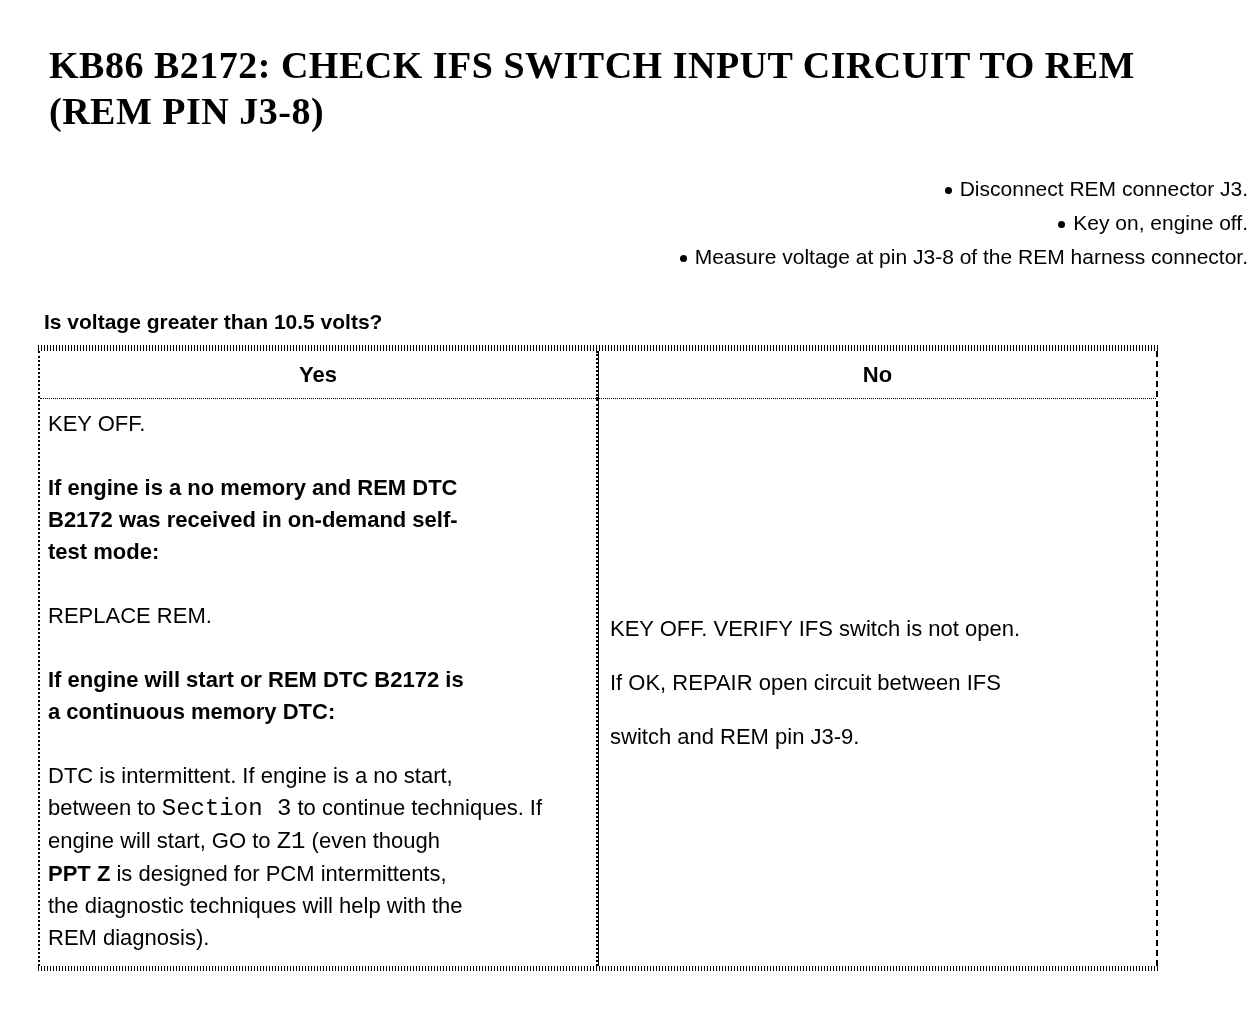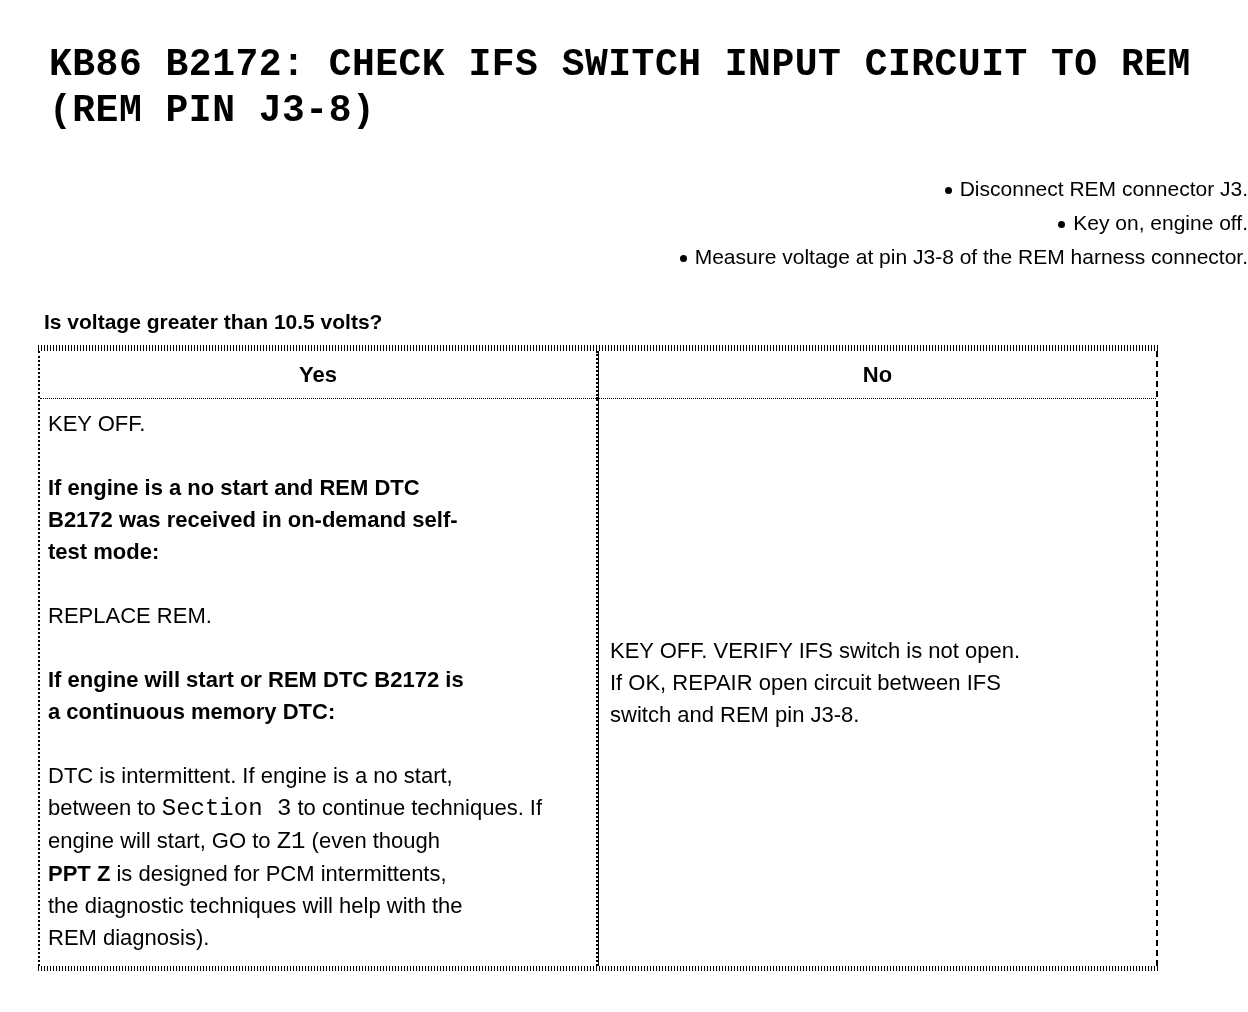--- a/index.html
+++ b/index.html
@@ -14,21 +14,21 @@
   
   .title {
     font-family: "Liberation Serif", serif;
     font-weight: bold;
     font-size: 38px;
     line-height: 46px;
     letter-spacing: 0.5px;
     margin: 0;
     padding: 42px 40px 0 49px;
   }
-  .title span { display: block; font-family: Liberation Mono, monospace; }
+  .title span { display: block; }
 
   
   .bullets { list-style: none; margin: 38px 0 0 132px; padding: 0; text-align: right; }
   .bullets li { font-size: 21px; line-height: 34px; }
   .bullet-dot {
     display: inline-block; width: 7px; height: 7px;
     background: #000; border-radius: 50%;
     margin-right: 8px; vertical-align: 2px;
   }
 
@@ -63,20 +63,21 @@
   .hcell-no  { border-left: 1px solid #000; }
   .bcell { box-sizing: border-box; }
   .bcell-yes {
     padding: 9px 6px 12px 8px;
     border-right: 2px dotted #000;
   }
   .bcell-no {
     border-left: 1px solid #000;
     display: flex; flex-direction: column; justify-content: center;
     padding: 0 20px 0 11px;
+    gap: 22px;
   }
   .tline { min-height: 32px; line-height: 32px; font-size: 22px; white-space: nowrap; }
   .run-regular { font-weight: normal; }
   .run-bold { font-weight: bold; }
   .run-serif {
     font-family: Liberation Mono, monospace;
     font-size: 24px;
   }
 </style>
 </head>
@@ -104,38 +105,38 @@
   <div class="question">Is voltage greater than 10.5 volts?</div>
 
   <div class="dtable">
     <div class="hatch hatch-top"></div>
     <div class="tgrid">
       <div class="hcell hcell-yes">Yes</div>
       <div class="hcell hcell-no">No</div>
       <div class="bcell bcell-yes">
           <div class="tline"><span class="run-regular">KEY OFF.</span></div>
           <div class="tline"></div>
-          <div class="tline"><span class="run-bold">If engine is a no start and REM DTC</span></div>
+          <div class="tline"><span class="run-bold">If engine is a no memory and REM DTC</span></div>
           <div class="tline"><span class="run-bold">B2172 was received in on-demand self-</span></div>
           <div class="tline"><span class="run-bold">test mode:</span></div>
           <div class="tline"></div>
           <div class="tline"><span class="run-regular">REPLACE REM.</span></div>
           <div class="tline"></div>
           <div class="tline"><span class="run-bold">If engine will start or REM DTC B2172 is</span></div>
           <div class="tline"><span class="run-bold">a continuous memory DTC:</span></div>
           <div class="tline"></div>
           <div class="tline"><span class="run-regular">DTC is intermittent. If engine is a no start,</span></div>
           <div class="tline"><span class="run-regular">between to </span><span class="run-serif">Section 3</span><span class="run-regular"> to continue techniques. If</span></div>
           <div class="tline"><span class="run-regular">engine will start, GO to </span><span class="run-serif">Z1</span><span class="run-regular"> (even though</span></div>
           <div class="tline"><span class="run-bold">PPT Z</span><span class="run-regular"> is designed for PCM intermittents,</span></div>
           <div class="tline"><span class="run-regular">the diagnostic techniques will help with the</span></div>
           <div class="tline"><span class="run-regular">REM diagnosis).</span></div>
         </div>
       <div class="bcell bcell-no">
           <div class="tline"><span class="run-regular">KEY OFF. VERIFY IFS switch is not open.</span></div>
           <div class="tline"><span class="run-regular">If OK, REPAIR open circuit between IFS</span></div>
-          <div class="tline"><span class="run-regular">switch and REM pin J3-8.</span></div>
+          <div class="tline"><span class="run-regular">switch and REM pin J3-9.</span></div>
         </div>
     </div>
     <div class="hatch hatch-bottom"></div>
   </div>
 
 </div>
 
 </body></html>

